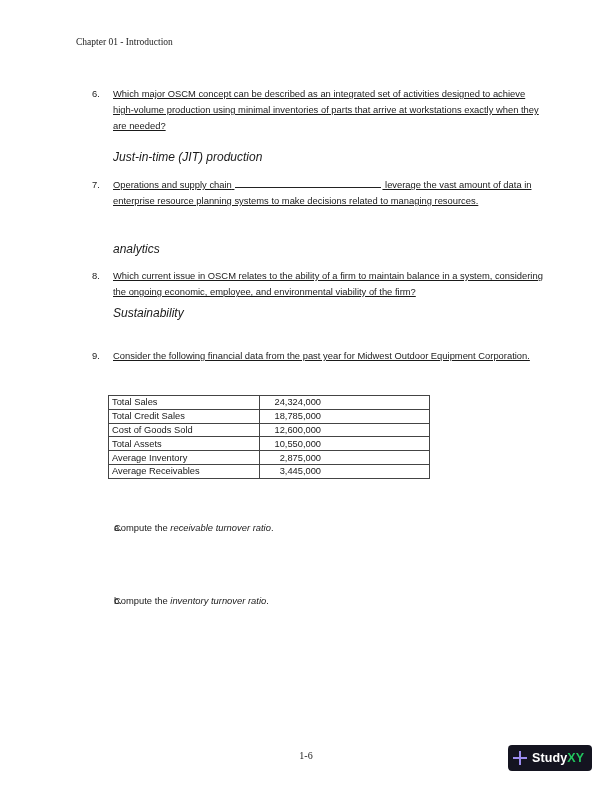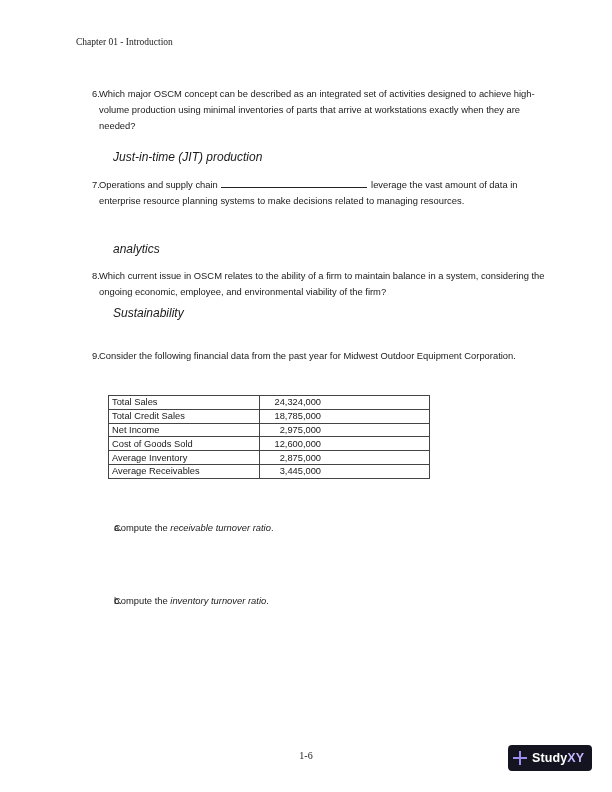--- a/index.html
+++ b/index.html
@@ -1,40 +1,40 @@
 <!DOCTYPE html>
 <html><head>
 <meta charset="utf-8">
 <style>
   html, body { margin: 0; padding: 0; background: #ffffff; }
   body { width: 612px; height: 792px; position: relative; overflow: hidden;
          font-family: "Liberation Sans", sans-serif; color: #1a1a1a; }
   .header { position: absolute; left: 76px; top: 37px; font-family: "Liberation Serif", serif; font-size: 9.5px; color: #222; }
   .q { position: absolute; left: 92px; width: 455px; font-size: 9.4px; line-height: 16px; }
   .q .num { position: absolute; left: 0; top: 0; }
-  .q .text { margin-left: 7px; }
+  .q .text { margin-left: 21px; text-decoration: underline; }
   .answer { position: absolute; left: 113px; font-size: 12px; font-style: italic; }
   .blank { display: inline-block; width: 146px; border-bottom: 0.8px solid #222; height: 9px; vertical-align: baseline; margin: 0 1px; }
   table.fin { position: absolute; left: 108px; top: 395px; border-collapse: collapse; font-size: 9.3px; }
   table.fin td { border: 0.8px solid #444; padding: 0 3px; height: 12.8px; line-height: 12px; }
   table.fin td.label { width: 144px; }
   table.fin td.value { width: 163px; }
   table.fin td.value span { display: inline-block; width: 58px; text-align: right; }
   .sub { position: absolute; left: 114px; font-size: 9.4px; }
   .sub .l { position: absolute; left: 0; }
   .sub .t { }
   .footer { position: absolute; left: 0; width: 612px; top: 750px; text-align: center; font-family: "Liberation Serif", serif; font-size: 10px; }
   .badge { position: absolute; left: 508px; top: 745px; width: 84px; height: 26px; background: #141420; border-radius: 4px;
            display: flex; align-items: center; padding-left: 5px; box-sizing: border-box; }
   .badge .plus { width: 14px; height: 14px; position: relative; margin-right: 5px; }
   .badge .plus::before, .badge .plus::after { content: ""; position: absolute; background: #9c8cf0; }
   .badge .plus::before { left: 6px; top: 0; width: 1.6px; height: 14px; }
   .badge .plus::after { left: 0; top: 6px; width: 14px; height: 1.6px; }
   .badge .brand { font-weight: bold; font-size: 12.5px; color: #ffffff; letter-spacing: 0.1px; }
-  .badge .brand .xy { color: #c4b5fd; }
+  .badge .brand .xy { color: #22c55e; }
 </style>
 </head>
 <body>
 
 <div class="header">Chapter 01 - Introduction</div>
 
 <div class="q" style="top:86px;">
   <span class="num">6.</span>
   <div class="text">Which major OSCM concept can be described as an integrated set of activities designed to achieve high-volume production using minimal inventories of parts that arrive at workstations exactly when they are needed?</div>
 </div>
@@ -65,26 +65,26 @@
   <tbody>
     <tr>
         <td class="label">Total Sales</td>
         <td class="value"><span>24,324,000</span></td>
       </tr>
     <tr>
         <td class="label">Total Credit Sales</td>
         <td class="value"><span>18,785,000</span></td>
       </tr>
     <tr>
-        <td class="label">Net Income</td>
-        <td class="value"><span>2,975,000</span></td>
+        <td class="label">Cost of Goods Sold</td>
+        <td class="value"><span>12,600,000</span></td>
       </tr>
     <tr>
-        <td class="label">Cost of Goods Sold</td>
-        <td class="value"><span>12,600,000</span></td>
+        <td class="label">Total Assets</td>
+        <td class="value"><span>10,550,000</span></td>
       </tr>
     <tr>
         <td class="label">Average Inventory</td>
         <td class="value"><span>2,875,000</span></td>
       </tr>
     <tr>
         <td class="label">Average Receivables</td>
         <td class="value"><span>3,445,000</span></td>
       </tr>
   </tbody>

